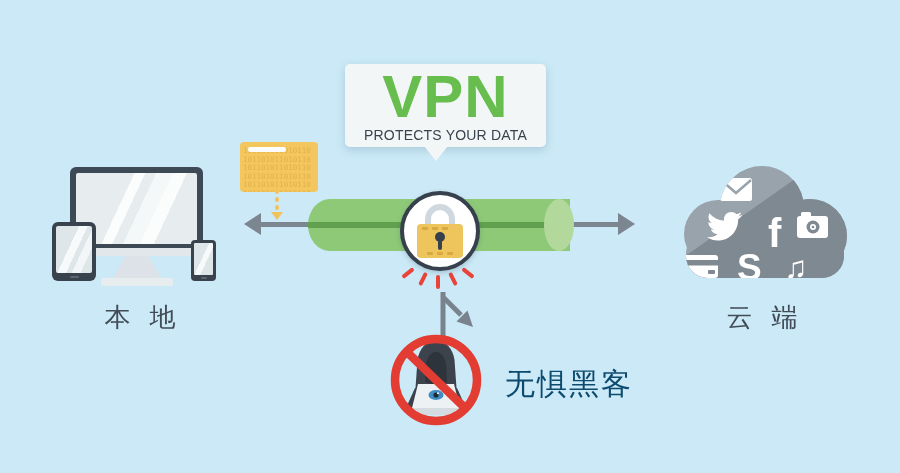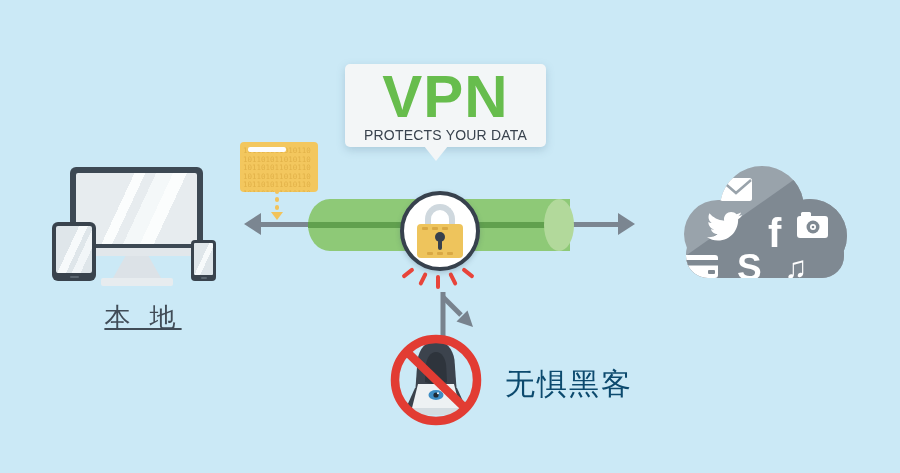--- a/index.html
+++ b/index.html
@@ -41,21 +41,21 @@
     left:56px; top:226px; width:36px; height:47px; border-radius:2px; z-index:5;
     background:linear-gradient(115deg,#dfe6ea 0 40%,#f7fafb 40% 55%,#dfe6ea 55% 65%,#f2f6f8 65% 80%,#dfe6ea 80%);
   }
   .tablet-home{left:70px; top:276px; width:9px; height:2px; background:#5a656f; border-radius:1px; z-index:5;}
   .phone{left:191px; top:240px; width:25px; height:41px; background:#39434d; border-radius:4px; z-index:4;}
   .phone-screen{
     left:194px; top:243px; width:19px; height:32px; border-radius:1px; z-index:5;
     background:linear-gradient(115deg,#dfe6ea 0 45%,#f7fafb 45% 62%,#dfe6ea 62%);
   }
   .phone-home{left:201px; top:277px; width:6px; height:2px; background:#5a656f; border-radius:1px; z-index:5;}
-  .label{color:#414c57; font-size:26px; letter-spacing:6px; text-align:center; white-space:nowrap;text-decoration:underline;}
+  .label{color:#414c57; font-size:26px; letter-spacing:6px; text-align:center; white-space:nowrap;}
   .label-local{left:83px; top:300px; width:120px;}
   .label-cloud{left:700px; top:300px; width:130px;}
 
   
   .arrow-shaft{height:5px; background:#7b8691; top:222px; z-index:1;}
   .shaft-left{left:257px; width:60px;}
   .shaft-right{left:565px; width:55px;}
   .arrow-head{width:0; height:0; top:213px; z-index:1;
     border-top:11px solid transparent; border-bottom:11px solid transparent;}
   .head-left{left:244px; border-right:17px solid #7b8691;}
@@ -221,14 +221,15 @@
         <rect x="24" y="95" width="34" height="23" rx="3" fill="#ffffff"></rect>
         <rect x="24" y="100" width="34" height="5.5" fill="#7f8992"></rect>
         <rect x="48" y="110" width="7" height="4" rx="1" fill="#7f8992"></rect>
       </g>
 
       <text x="77" y="120" font-size="37" font-weight="bold" fill="#ffffff">S</text>
 
       <text x="124" y="118" font-size="31" fill="#ffffff" font-family="DejaVu Sans">♫</text>
     </g>
   </svg>
+  <div class="abs label label-cloud">云 端</div>
 
 </div>
 
 </body></html>

